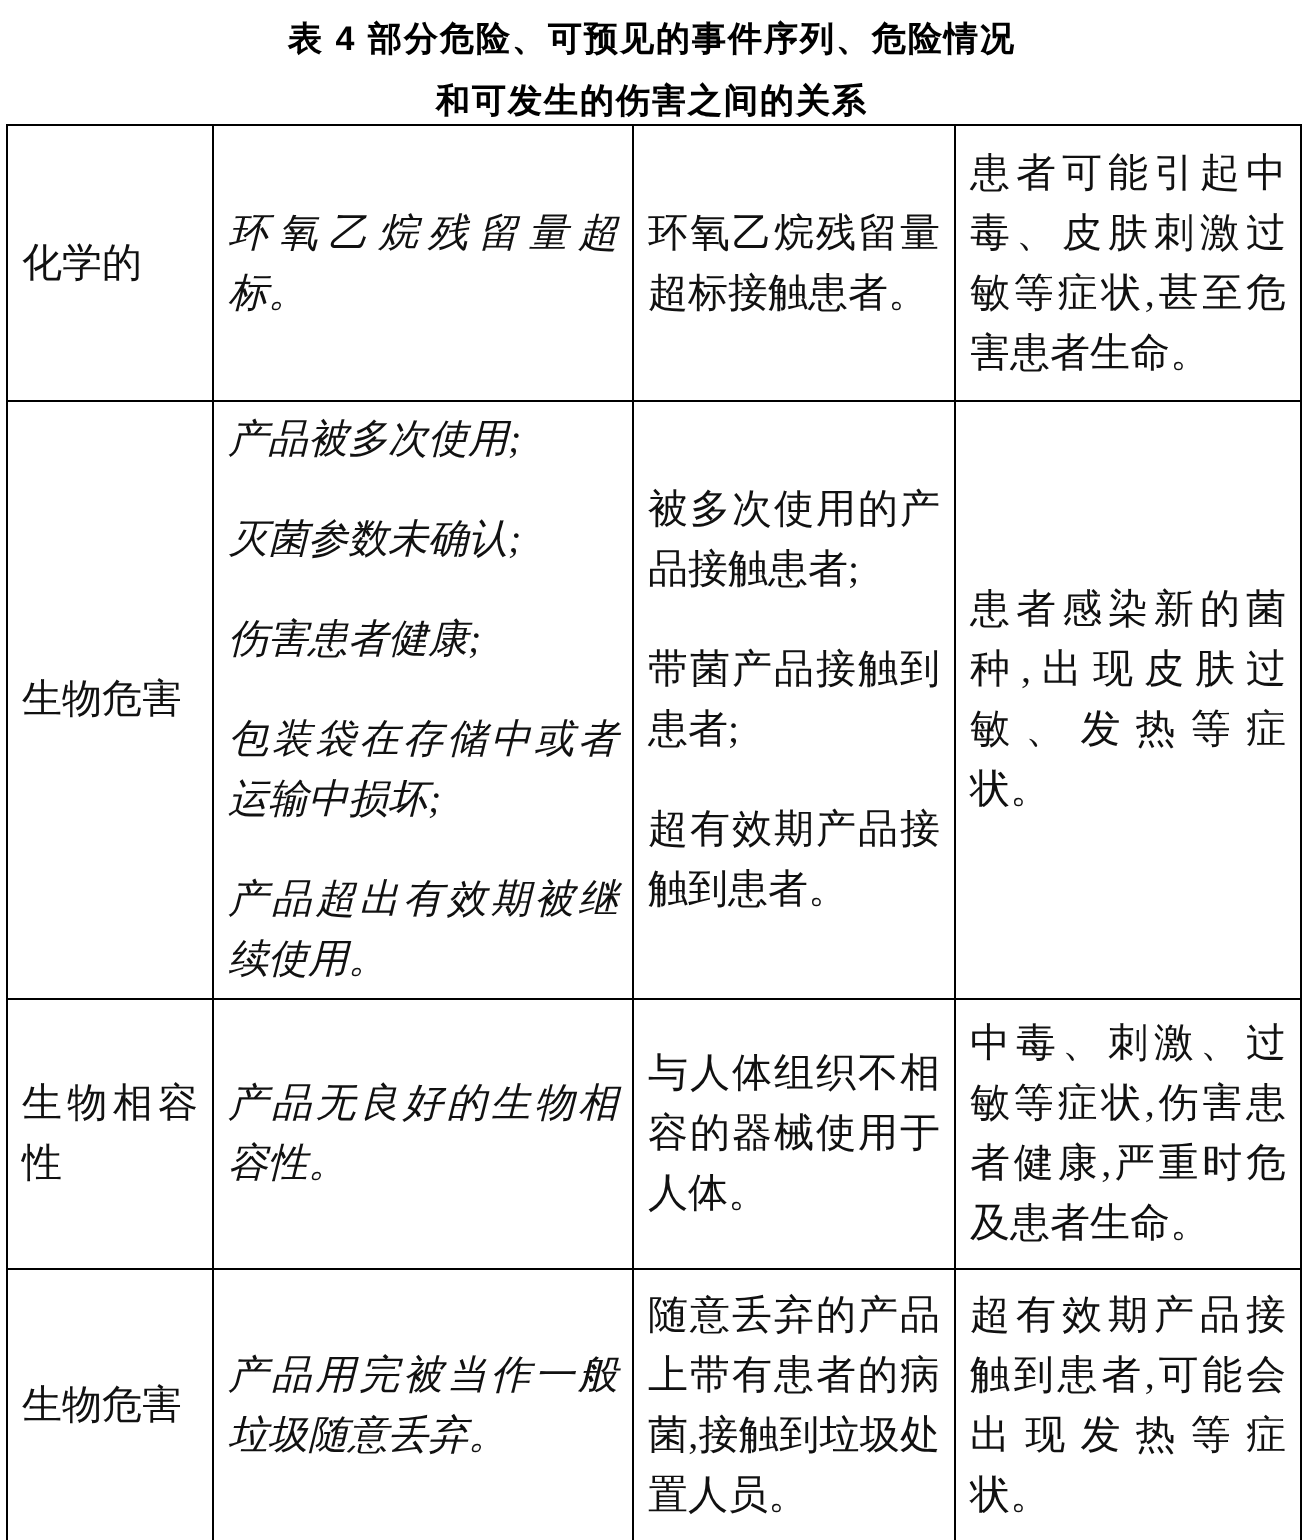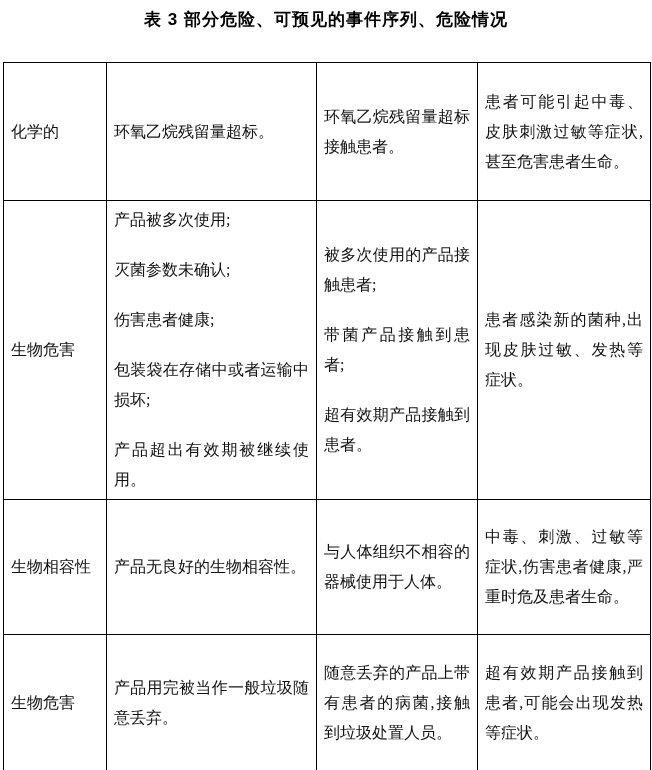--- a/index.html
+++ b/index.html
@@ -27,52 +27,53 @@
     left: 3px;
     top: 62px;
     width: 647px;
     border-collapse: collapse;
     table-layout: fixed;
   }
   table.hazard-table td {
     box-sizing: border-box;
     border: 1px solid #000000;
     vertical-align: middle;
-    font-size: 16px;
+    font-size: 20px;
     line-height: 30px;
     padding: 4px 7px;
     text-align: justify;
     overflow: hidden;
   }
   tr.header-row td {
     height: 46px;
     text-align: center;
     letter-spacing: 5px;
     padding: 0 2px;
     font-size: 16px;
   }
   tr.row-1 td { height: 138px; }
   tr.row-2 td { height: 247px; }
   tr.row-3 td { height: 135px; }
   tr.row-4 td { height: 136px; margin-top: 19px; }
   tr.row-partial td { height: 40px; }
   td.c1 { padding-right: 25px; }
-  td.c2 { padding-right: 18px; }
+  td.c2 { padding-right: 18px; font-style: italic; }
   td.c3 { padding-right: 40px; }
   td.c4 { padding-right: 12px; }
   .para { margin: 0; }
   .para + .para { margin-top: 20px; }
 </style>
 </head>
 <body>
 
 <div class="page">
 
   <div class="doc-title">
-    <div>表 3  部分危险、可预见的事件序列、危险情况</div>
+    <div>表 4  部分危险、可预见的事件序列、危险情况</div>
+    <div>和可发生的伤害之间的关系</div>
   </div>
 
   <table class="hazard-table">
     <colgroup>
       <col style="width:103px">
       <col style="width:210px">
       <col style="width:161px">
       <col style="width:173px">
     </colgroup>
 

